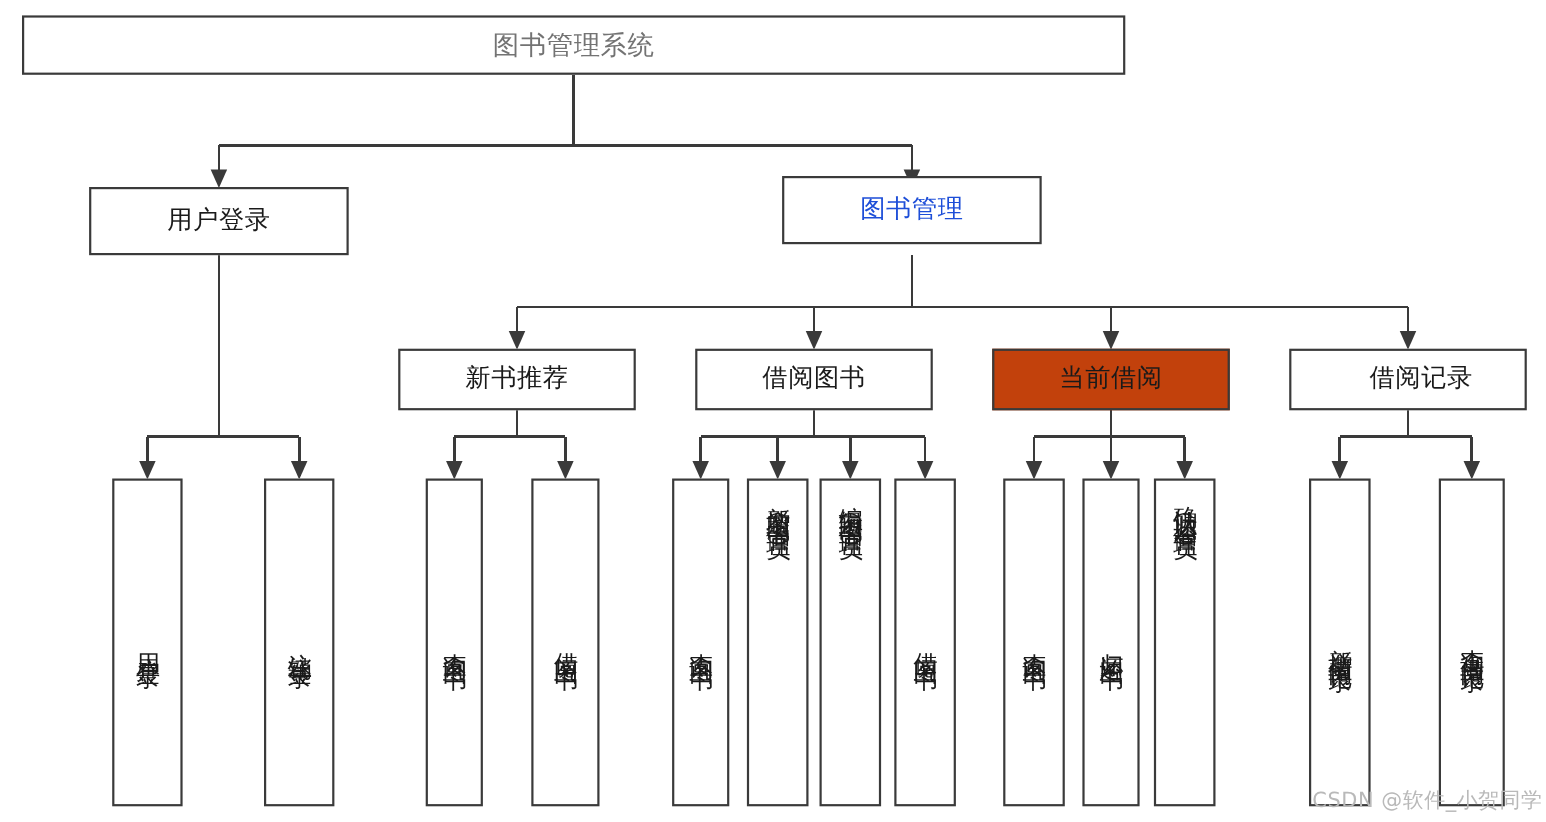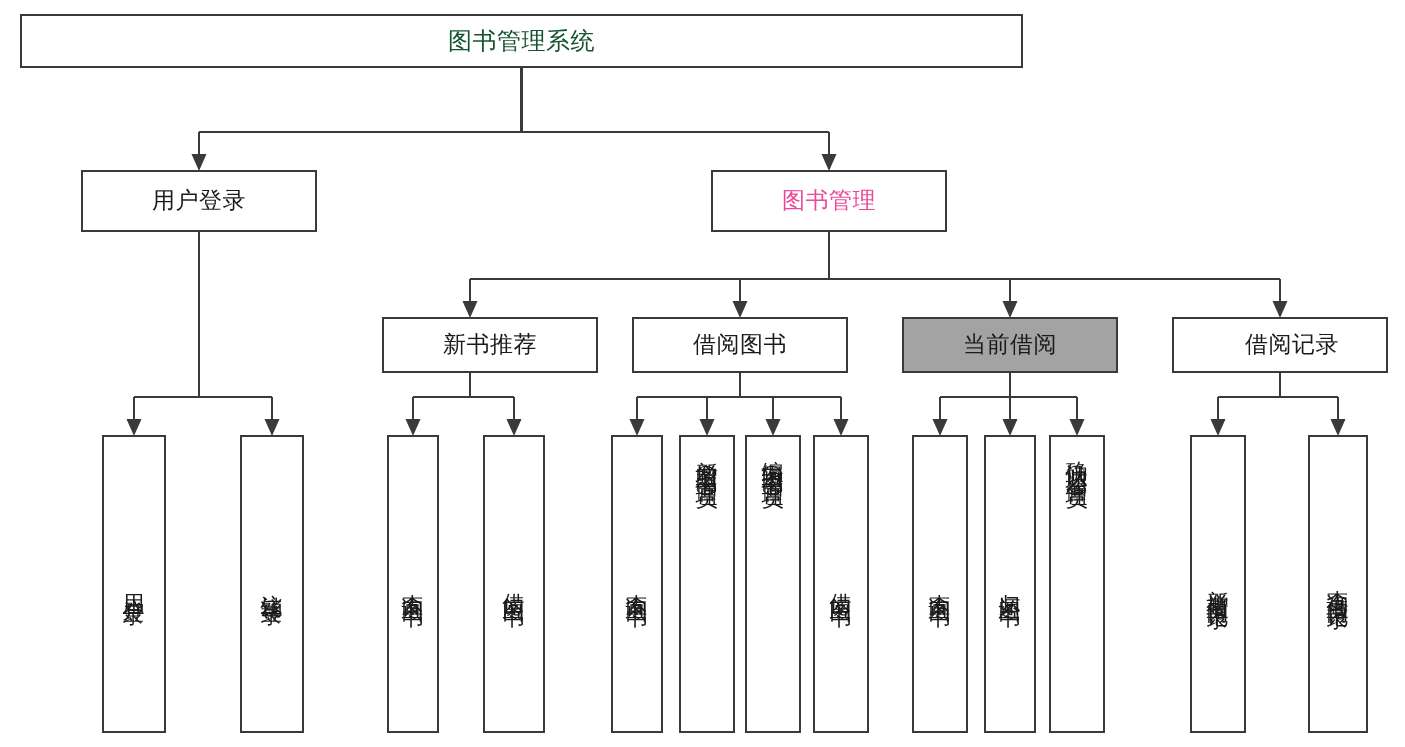--- a/index.html
+++ b/index.html
@@ -134,36 +134,36 @@
       <polygon points="1069.5,419 1084.5,419 1077,436" fill="#3a3a3a"></polygon>
       <line x1="1280" y1="373" x2="1280" y2="397" stroke="#3a3a3a" stroke-width="2.4" shape-rendering="crispEdges"></line>
       <line x1="1218" y1="397" x2="1338" y2="397" stroke="#3a3a3a" stroke-width="2.4" shape-rendering="crispEdges"></line>
       <line x1="1218" y1="397" x2="1218" y2="433" stroke="#3a3a3a" stroke-width="2.4" shape-rendering="crispEdges"></line>
       <polygon points="1210.5,419 1225.5,419 1218,436" fill="#3a3a3a"></polygon>
       <line x1="1338" y1="397" x2="1338" y2="433" stroke="#3a3a3a" stroke-width="2.4" shape-rendering="crispEdges"></line>
       <polygon points="1330.5,419 1345.5,419 1338,436" fill="#3a3a3a"></polygon>
     </svg>
 
   <div id="nodes-layer">
-      <div class="node horiz root" style="left: 20px; top: 14px; width: 1003px; height: 54px; border-color: rgb(58, 58, 58); background: rgb(255, 255, 255); color: #14532d;">
+      <div class="node horiz root" style="left: 20px; top: 14px; width: 1003px; height: 54px; border-color: rgb(58, 58, 58); background: rgb(255, 255, 255); color: #737373;">
         <span class="node-label">图书管理系统</span>
       </div>
       <div class="node horiz" style="left: 81px; top: 170px; width: 236px; height: 62px; border-color: rgb(58, 58, 58); background: rgb(255, 255, 255); color: rgb(26, 26, 26);">
         <span class="node-label">用户登录</span>
       </div>
-      <div class="node horiz" style="left: 711px; top: 170px; width: 236px; height: 62px; border-color: rgb(58, 58, 58); background: rgb(255, 255, 255); color: #ec4899;">
+      <div class="node horiz" style="left: 711px; top: 160px; width: 236px; height: 62px; border-color: rgb(58, 58, 58); background: rgb(255, 255, 255); color: #1d4ed8;">
         <span class="node-label">图书管理</span>
       </div>
-      <div class="node horiz" style="left: 362px; top: 317px; width: 216px; height: 56px; border-color: rgb(58, 58, 58); background: rgb(255, 255, 255); color: rgb(26, 26, 26); margin-left: 20px;">
+      <div class="node horiz" style="left: 362px; top: 317px; width: 216px; height: 56px; border-color: rgb(58, 58, 58); background: rgb(255, 255, 255); color: rgb(26, 26, 26);">
         <span class="node-label">新书推荐</span>
       </div>
       <div class="node horiz" style="left: 632px; top: 317px; width: 216px; height: 56px; border-color: rgb(58, 58, 58); background: rgb(255, 255, 255); color: rgb(26, 26, 26);">
         <span class="node-label">借阅图书</span>
       </div>
-      <div class="node horiz" style="left: 902px; top: 317px; width: 216px; height: 56px; border-color: rgb(58, 58, 58); background: #a3a3a3; color: rgb(26, 26, 26);">
+      <div class="node horiz" style="left: 902px; top: 317px; width: 216px; height: 56px; border-color: rgb(58, 58, 58); background: #c2410c; color: rgb(26, 26, 26);">
         <span class="node-label">当前借阅</span>
       </div>
       <div class="node horiz" style="left: 1172px; top: 317px; width: 216px; height: 56px; border-color: rgb(58, 58, 58); background: rgb(255, 255, 255); color: rgb(26, 26, 26); padding-left: 24px;">
         <span class="node-label">借阅记录</span>
       </div>
       <div class="node vert mid-text" style="left: 102px; top: 435px; width: 64px; height: 298px; border-color: rgb(58, 58, 58); background: rgb(255, 255, 255); color: rgb(26, 26, 26);">
         <span class="node-label">用户登录</span>
       </div>
       <div class="node vert mid-text" style="left: 240px; top: 435px; width: 64px; height: 298px; border-color: rgb(58, 58, 58); background: rgb(255, 255, 255); color: rgb(26, 26, 26);">
         <span class="node-label">注销登录</span>
@@ -196,14 +196,15 @@
         <span class="node-label">确认归还（管理员）</span>
       </div>
       <div class="node vert mid-text" style="left: 1190px; top: 435px; width: 56px; height: 298px; border-color: rgb(58, 58, 58); background: rgb(255, 255, 255); color: rgb(26, 26, 26);">
         <span class="node-label">新增借阅记录</span>
       </div>
       <div class="node vert mid-text" style="left: 1308px; top: 435px; width: 60px; height: 298px; border-color: rgb(58, 58, 58); background: rgb(255, 255, 255); color: rgb(26, 26, 26);">
         <span class="node-label">查询借阅记录</span>
       </div>
     </div>
 
+  <div class="watermark" style="left: 1193px; top: 715px; color: rgb(185, 185, 185);">CSDN @软件_小贺同学</div>
 
 </div>
 
 </body></html>

